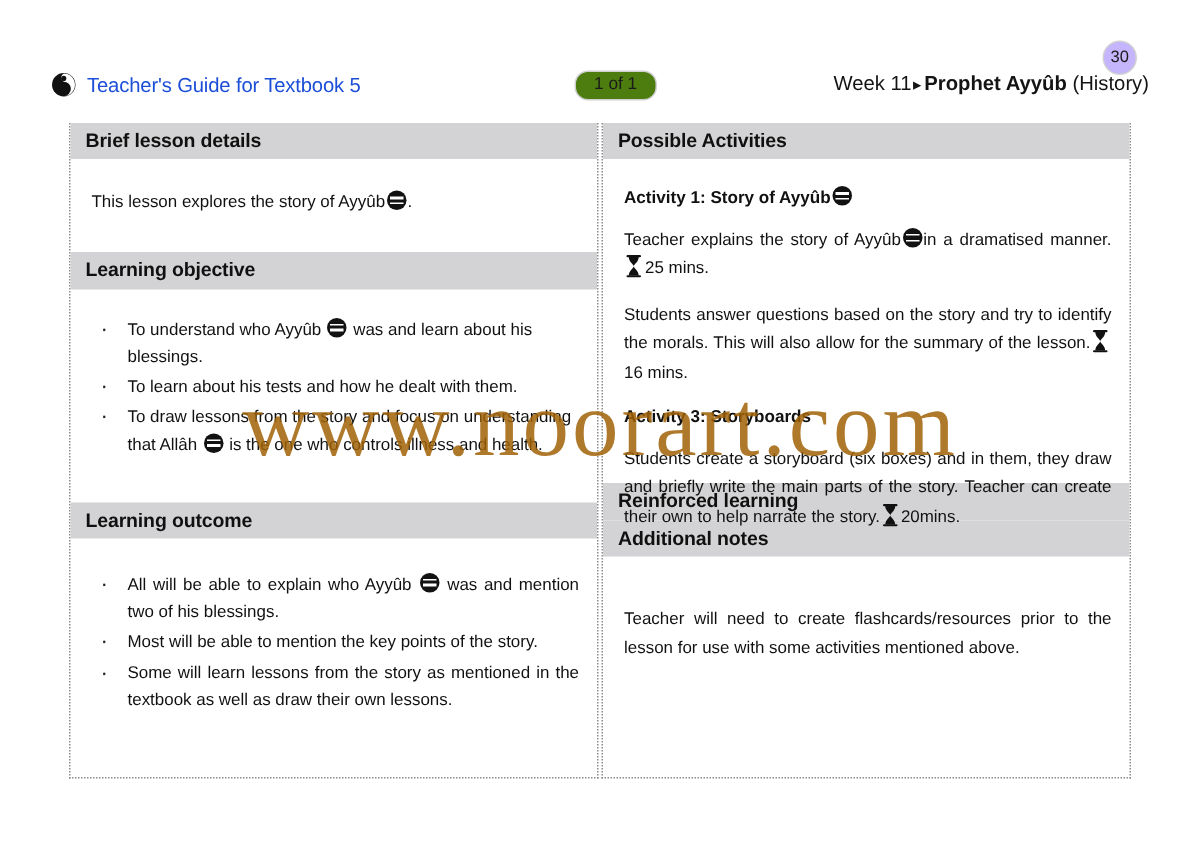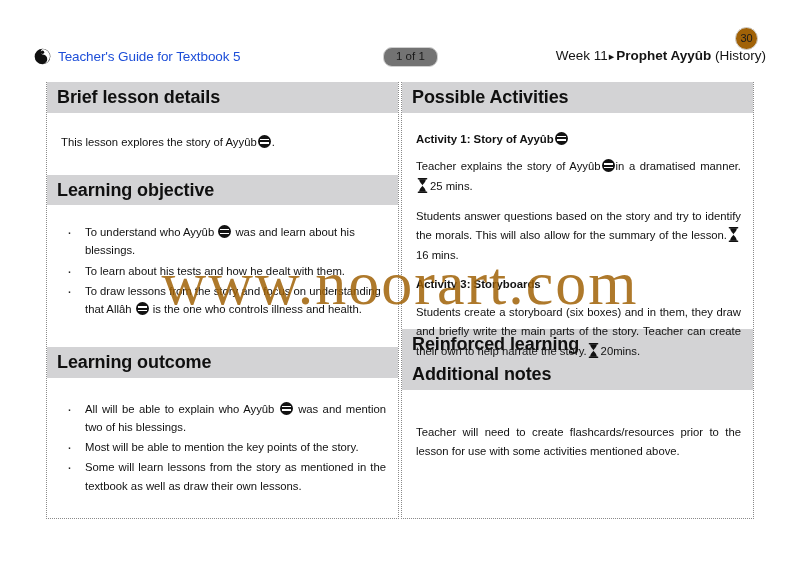--- a/index.html
+++ b/index.html
@@ -48,21 +48,21 @@
     font-size: 13.5px;
     letter-spacing: -0.1px;
     color: #1d4ed8;
     white-space: nowrap;
   }
 
   .page-count-badge {
     position: absolute;
     left: 349px;
     top: 1px;
-    background: #737373;
+    background: #4d7c0f;
     border: 1px solid #d0d0d0;
     border-radius: 9px;
     padding: 2px 12px 3px 12px;
     font-size: 11.5px;
     color: #1a1a1a;
     line-height: 1.15;
   }
 
   .header-right {
     position: absolute;
@@ -78,21 +78,21 @@
   .hr-topic { font-weight: bold; }
   .hr-subject { font-weight: 400; }
 
   .page-number-badge {
     position: absolute;
     right: 8px;
     top: -21px;
     width: 21px;
     height: 21px;
     border-radius: 50%;
-    background: #a16207;
+    background: #c4b5fd;
     border: 1px solid #d2d2d2;
     color: #1a1a1a;
     font-size: 11px;
     display: flex;
     align-items: center;
     justify-content: center;
     line-height: 1;
   }
 
   
@@ -112,21 +112,21 @@
     border-right: 1px dotted #8a8a8a;
     border-bottom: 1px dotted #8a8a8a;
     position: relative;
     background: #ffffff;
   }
   .col-left  { margin-right: 2px; }
 
   .section-head {
     background: #d3d3d5;
     font-weight: bold;
-    font-size: 18px;
+    font-size: 13px;
     color: #101010;
     padding: 4px 0 4px 10px;
     letter-spacing: -0.1px;
     line-height: 1.25;
   }
 
   .section-body {
     padding: 0 12px 0 14px;
     font-size: 11.3px;
     line-height: 1.62;

